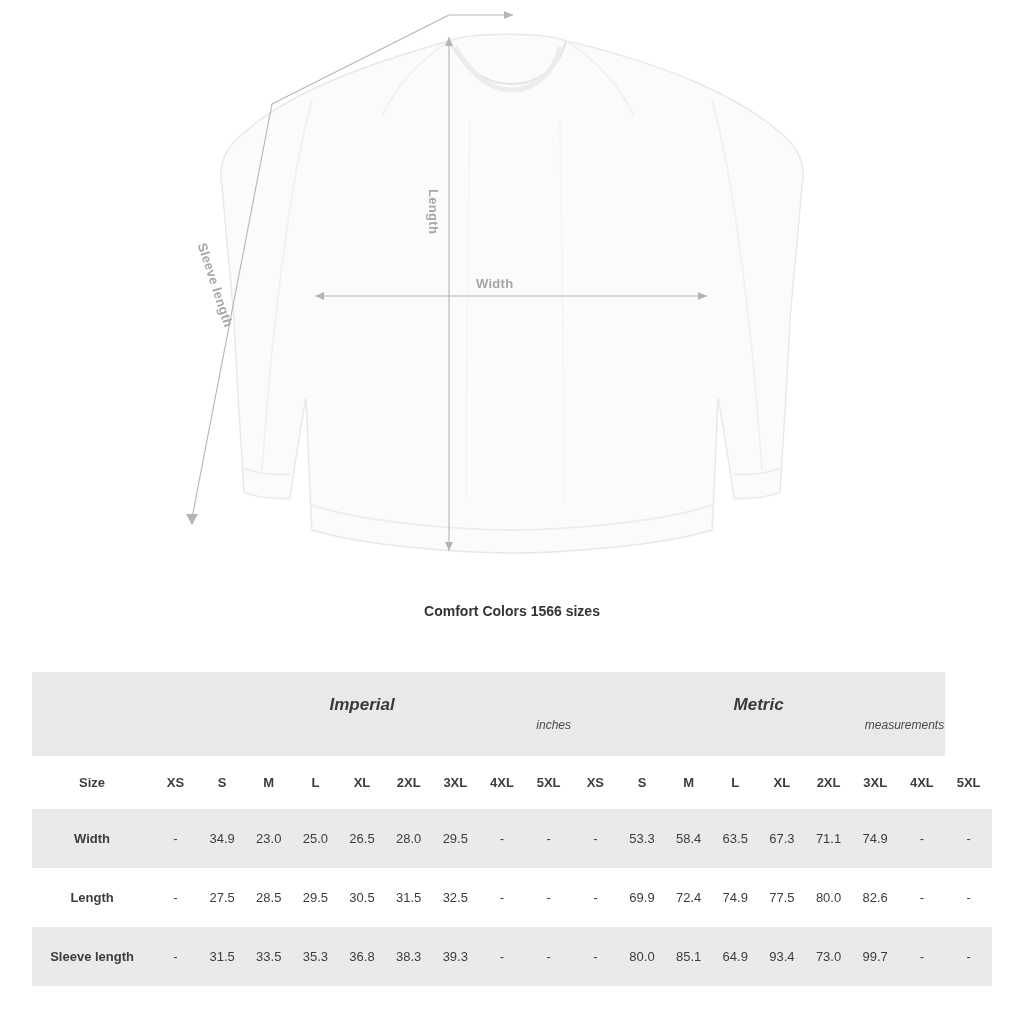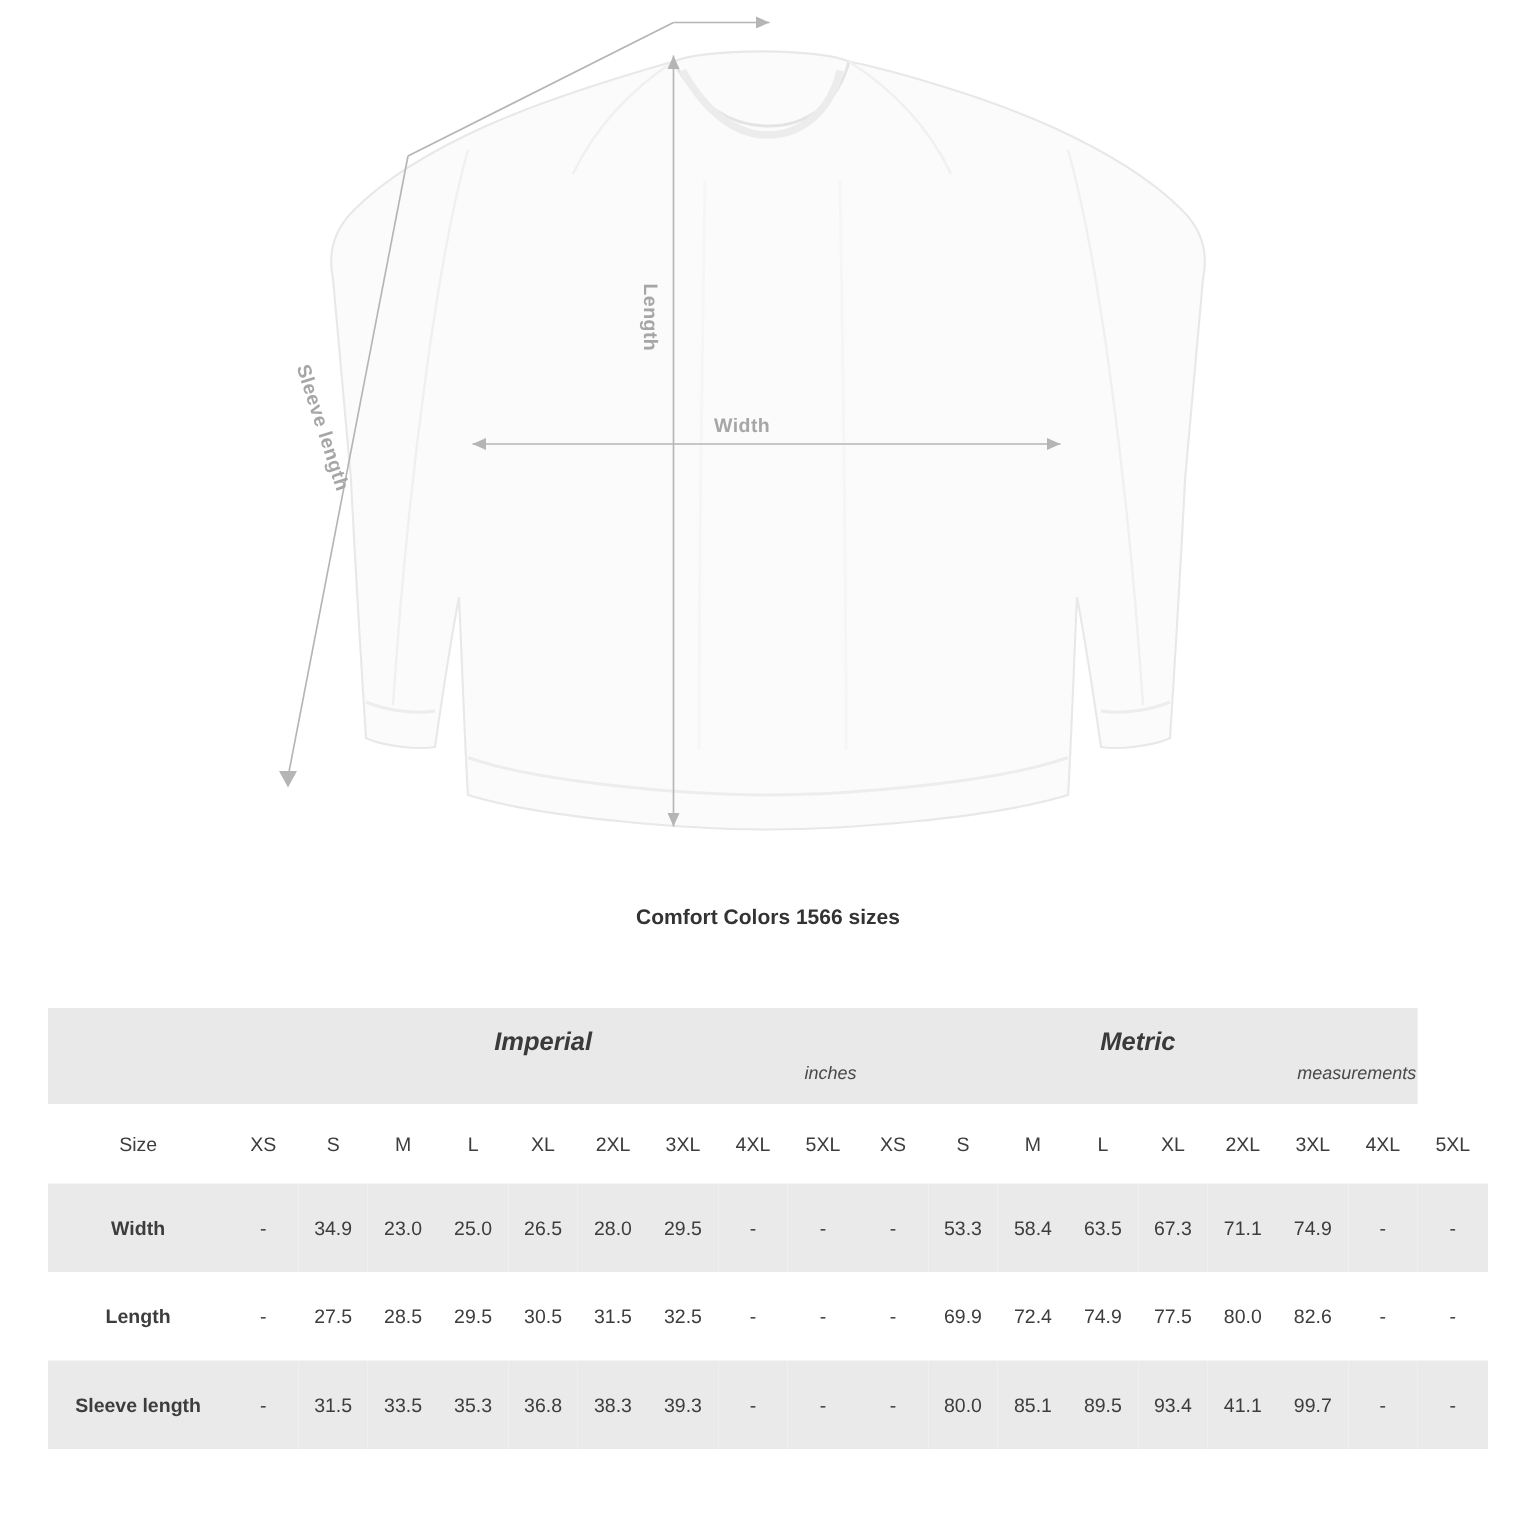--- a/index.html
+++ b/index.html
@@ -88,21 +88,21 @@
   }
   table.size-table td,
   table.size-table th {
     border: none;
     text-align: center;
     vertical-align: middle;
     font-size: 13px;
     color: #3d3d3d;
   }
   .unit-head {
-    height: 64px;
+    height: 84px;
     background: #e9e9e9;
   }
   .unit-title {
     font-size: 17px;
     font-weight: bold;
     font-style: italic;
     color: #3a3a3a;
     line-height: 1.25;
   }
   .unit-sub {
@@ -111,21 +111,21 @@
     color: #4a4a4a;
     font-weight: normal;
     line-height: 1.5;
     text-align: right;
   }
   .row-head {
     height: 53px;
     background: #ffffff;
   }
   .row-head td {
-    font-weight: normal;
+    font-weight: bold;
     font-size: 13px;
     color: #3a3a3a;
     margin-top: 30px;
   }
   .data-row {
     height: 59px;
   }
   .data-row.odd { background: #eaeaea; }
   .data-row.even { background: #ffffff; }
   .row-label {
@@ -323,23 +323,23 @@
           <td>33.5</td>
           <td>35.3</td>
           <td>36.8</td>
           <td>38.3</td>
           <td>39.3</td>
           <td>-</td>
           <td>-</td>
           <td>-</td>
           <td>80.0</td>
           <td>85.1</td>
-          <td>89.5</td>
+          <td>64.9</td>
           <td>93.4</td>
-          <td>41.1</td>
+          <td>73.0</td>
           <td>99.7</td>
           <td>-</td>
           <td>-</td>
         </tr>
       </tbody>
     </table>
   </div>
 </div>
 
 </body></html>

